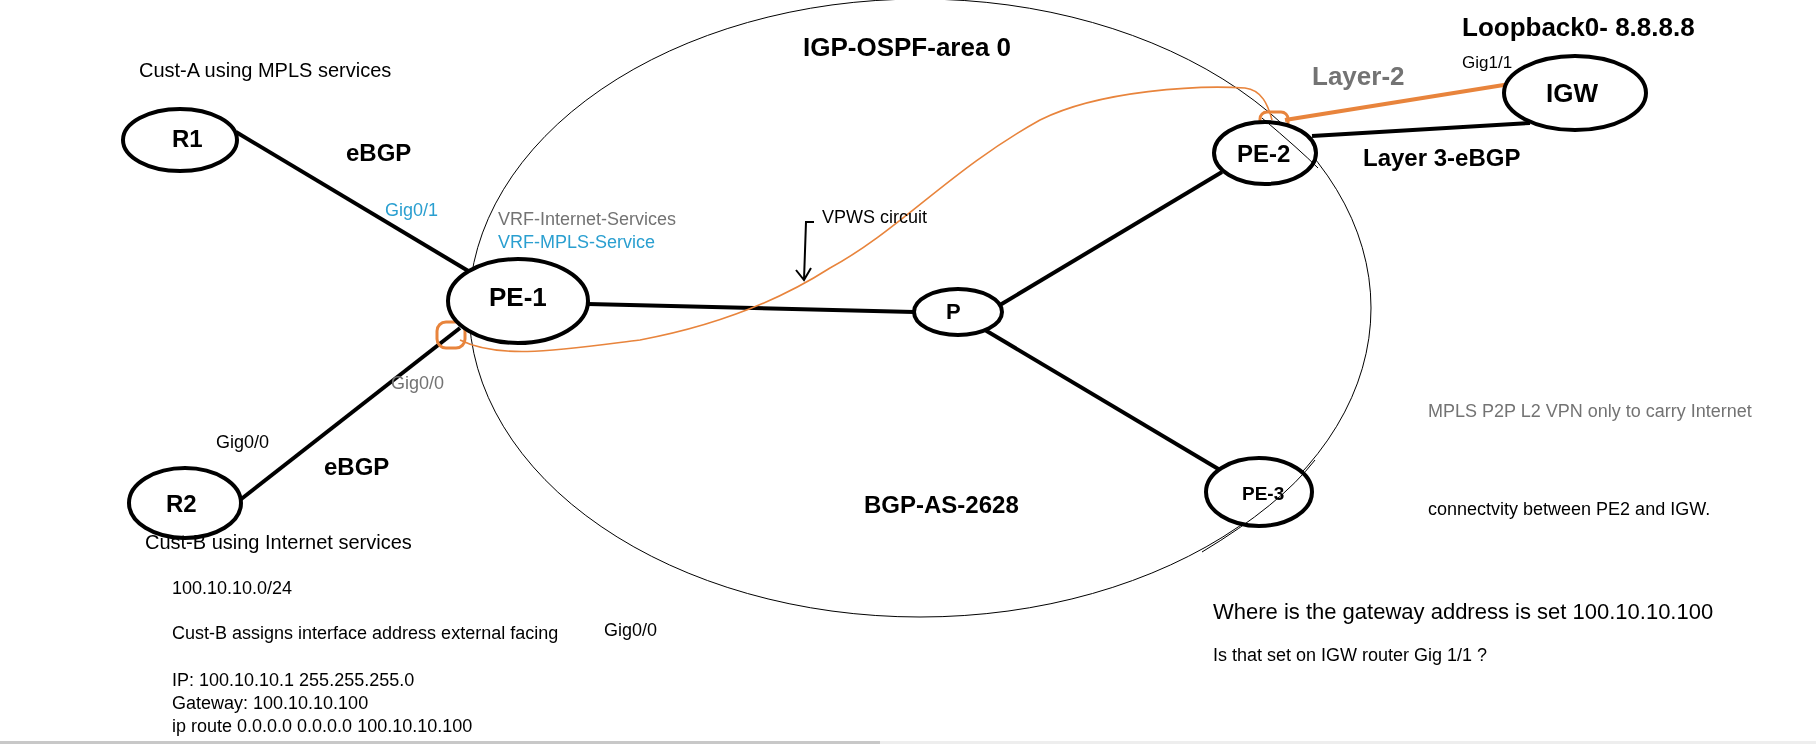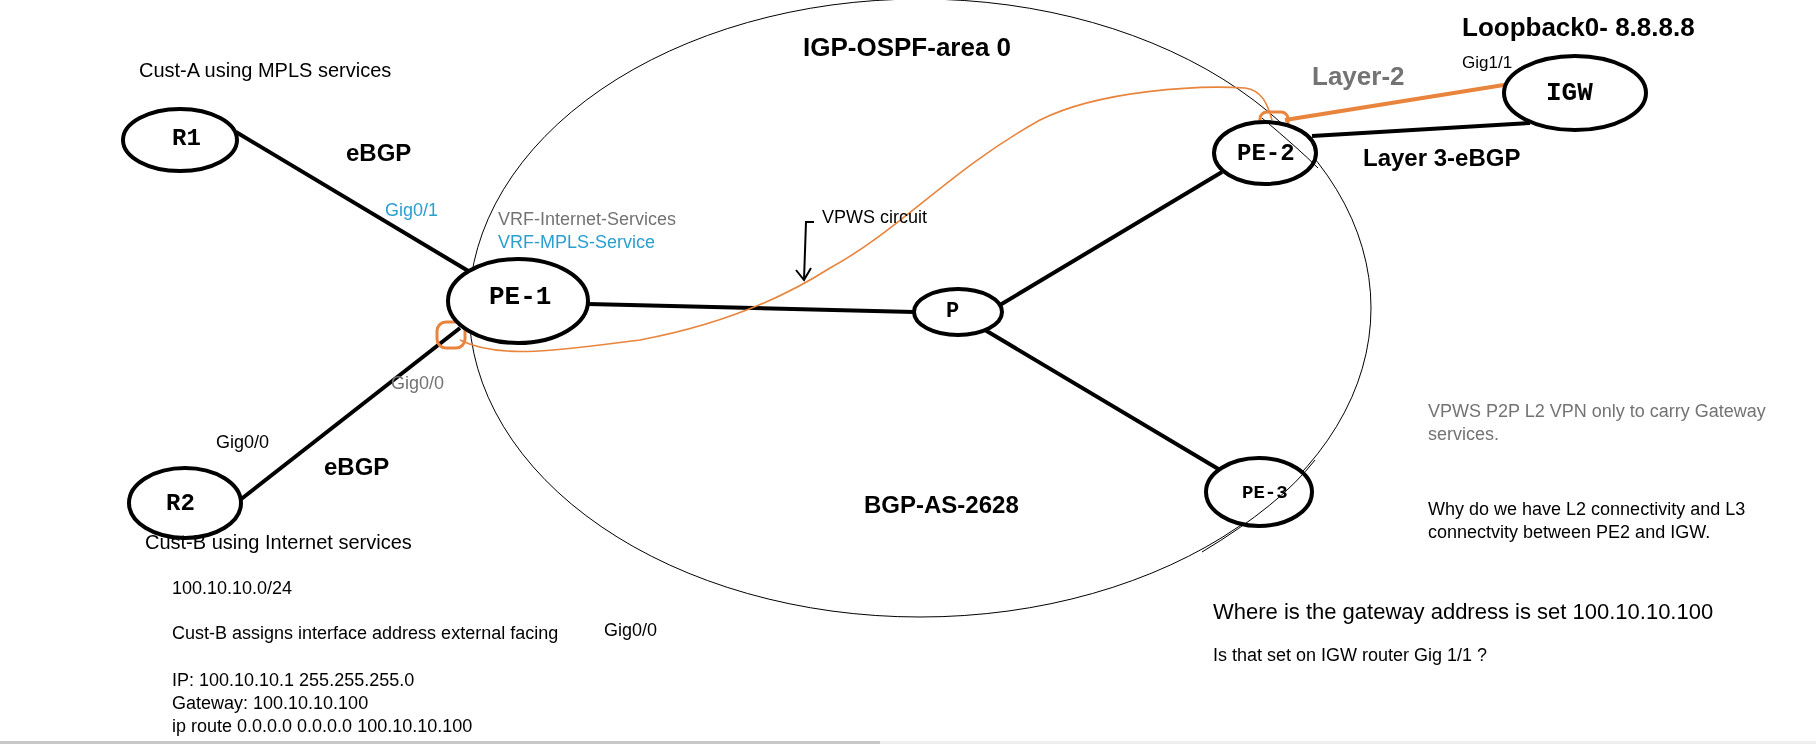--- a/index.html
+++ b/index.html
@@ -1,20 +1,20 @@
 <!DOCTYPE html>
 <html><head>
 <meta charset="utf-8">
 <style>
   html, body { margin: 0; padding: 0; background: #ffffff; }
   body { width: 1816px; height: 744px; position: relative; overflow: hidden; font-family: "Liberation Sans", sans-serif; }
   #diagram { position: absolute; left: 0; top: 0; }
   .t { position: absolute; white-space: nowrap; line-height: 1; color: #000; font-family: "Liberation Sans", sans-serif; }
   .b { font-weight: bold; }
-  .node-label { font-weight: bold; font-family: Liberation Mono, monospace; }
+  .node-label { font-weight: bold; }
   .orange { color: #737373; }
   .blue { color: #2a9fd0; }
   .bar-dark { position: absolute; left: 0; top: 741px; width: 880px; height: 3px; background: #c8c8c8; }
   .bar-light { position: absolute; left: 880px; top: 741px; width: 936px; height: 3px; background: #eeeeee; }
 </style>
 </head>
 <body>
 
 <svg id="diagram" width="1816" height="744" viewBox="0 0 1816 744">
 
@@ -73,24 +73,22 @@
 
 <span class="t" style="left:145px;top:532px;font-size:20px;">Cust-B using Internet services</span>
 <span class="t" style="left:172px;top:579px;font-size:18px;">100.10.10.0/24</span>
 <span class="t" style="left:172px;top:624px;font-size:18px;">Cust-B assigns interface address external facing</span>
 <span class="t" style="left:604px;top:621px;font-size:18px;">Gig0/0</span>
 <span class="t" style="left:172px;top:671px;font-size:18px;">IP: 100.10.10.1 255.255.255.0</span>
 <span class="t" style="left:172px;top:694px;font-size:18px;">Gateway: 100.10.10.100</span>
 <span class="t" style="left:172px;top:717px;font-size:18px;">ip route 0.0.0.0 0.0.0.0 100.10.10.100</span>
 
 <div style="position:absolute;left:1428px;top:400px;">
-  <div class="t orange" style="position:static;font-size:18px;line-height:23px;">VPWS P2P L2 VPN only to carry Gateway</div>
-  <div class="t orange" style="position:static;font-size:18px;line-height:23px;">services.</div>
+  <div class="t orange" style="position:static;font-size:18px;line-height:23px;">MPLS P2P L2 VPN only to carry Internet</div>
 </div>
 <div style="position:absolute;left:1428px;top:498px;">
-  <div class="t" style="position:static;font-size:18px;line-height:23px;">Why do we have L2 connectivity and L3</div>
   <div class="t" style="position:static;font-size:18px;line-height:23px;">connectvity between PE2 and IGW.</div>
 </div>
 <span class="t" style="left:1213px;top:601px;font-size:22px;">Where is the gateway address is set 100.10.10.100</span>
 <span class="t" style="left:1213px;top:646px;font-size:18px;">Is that set on IGW router Gig 1/1 ?</span>
 
 <div class="bar-dark"></div>
 <div class="bar-light"></div>
 
 </body></html>

